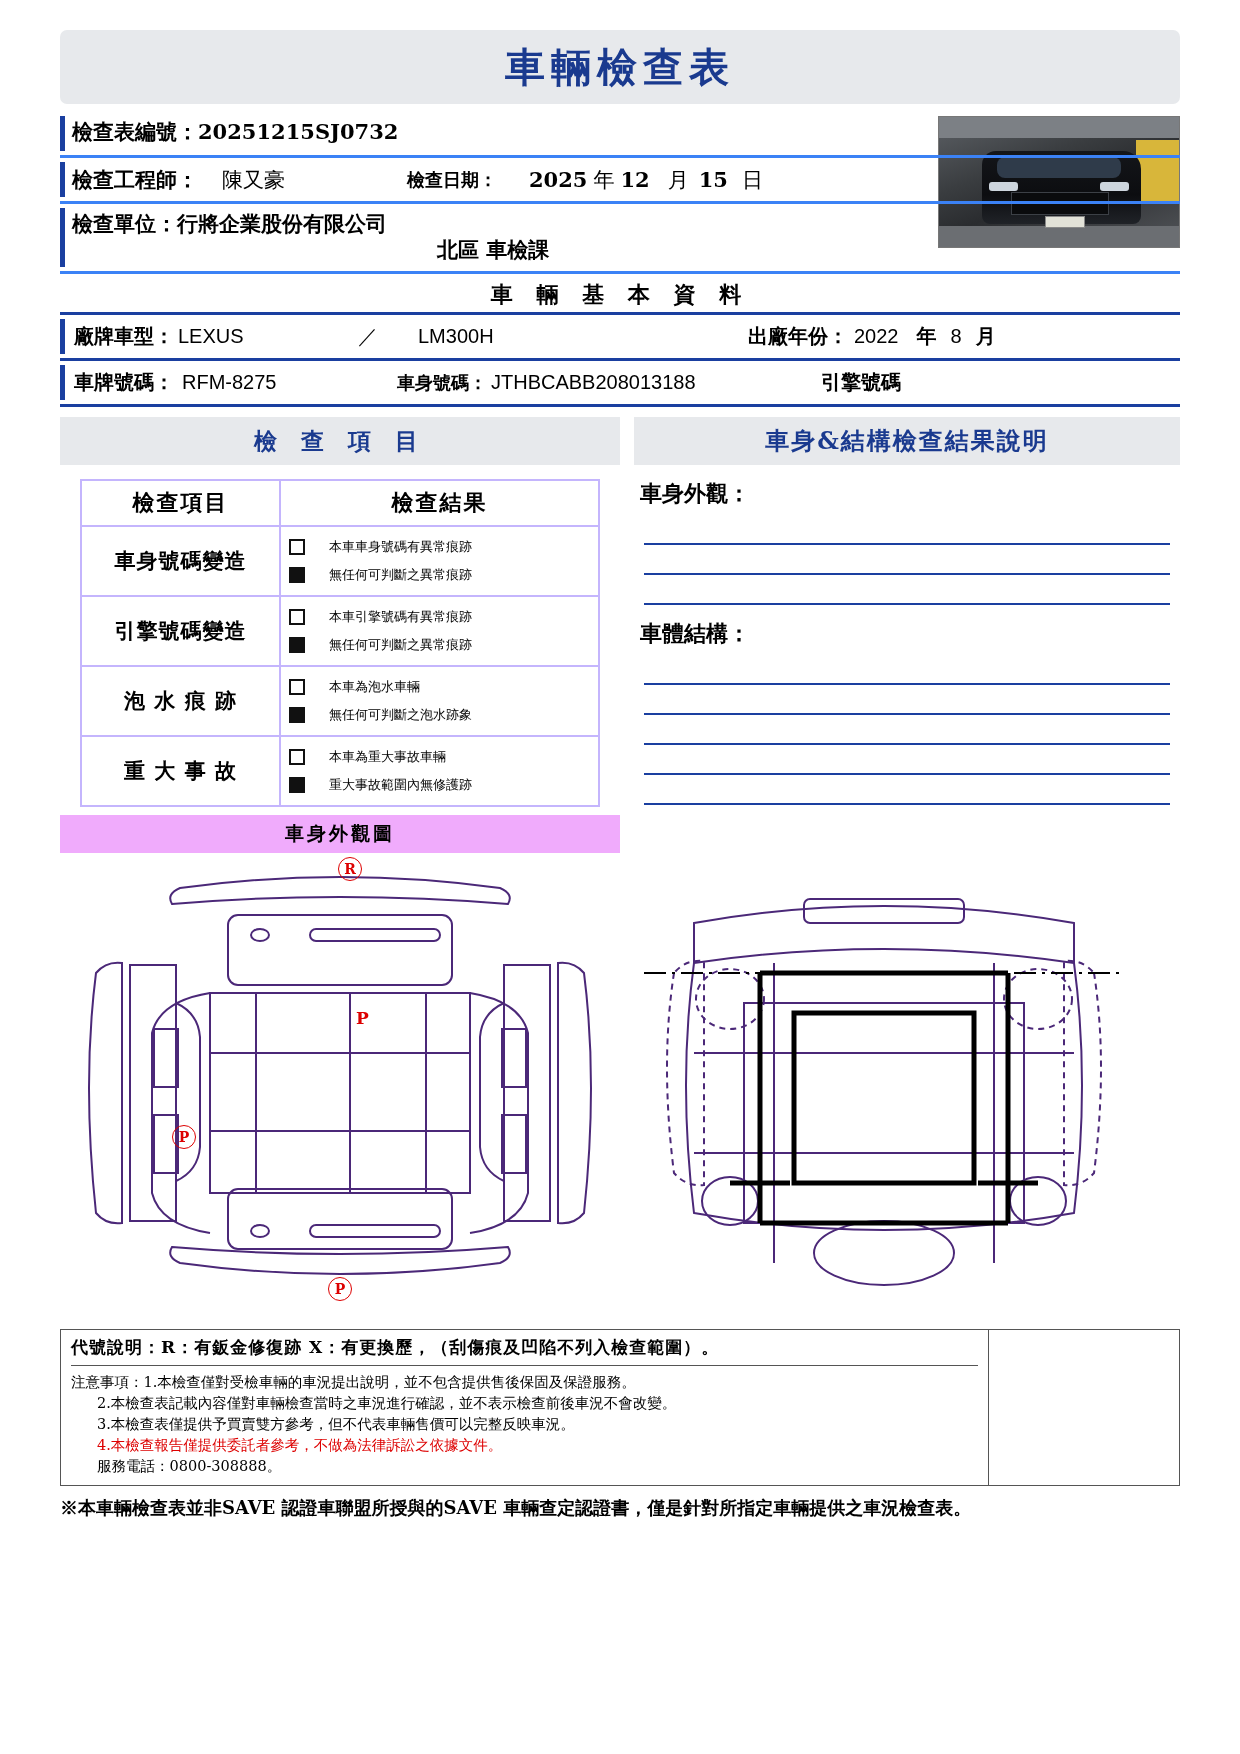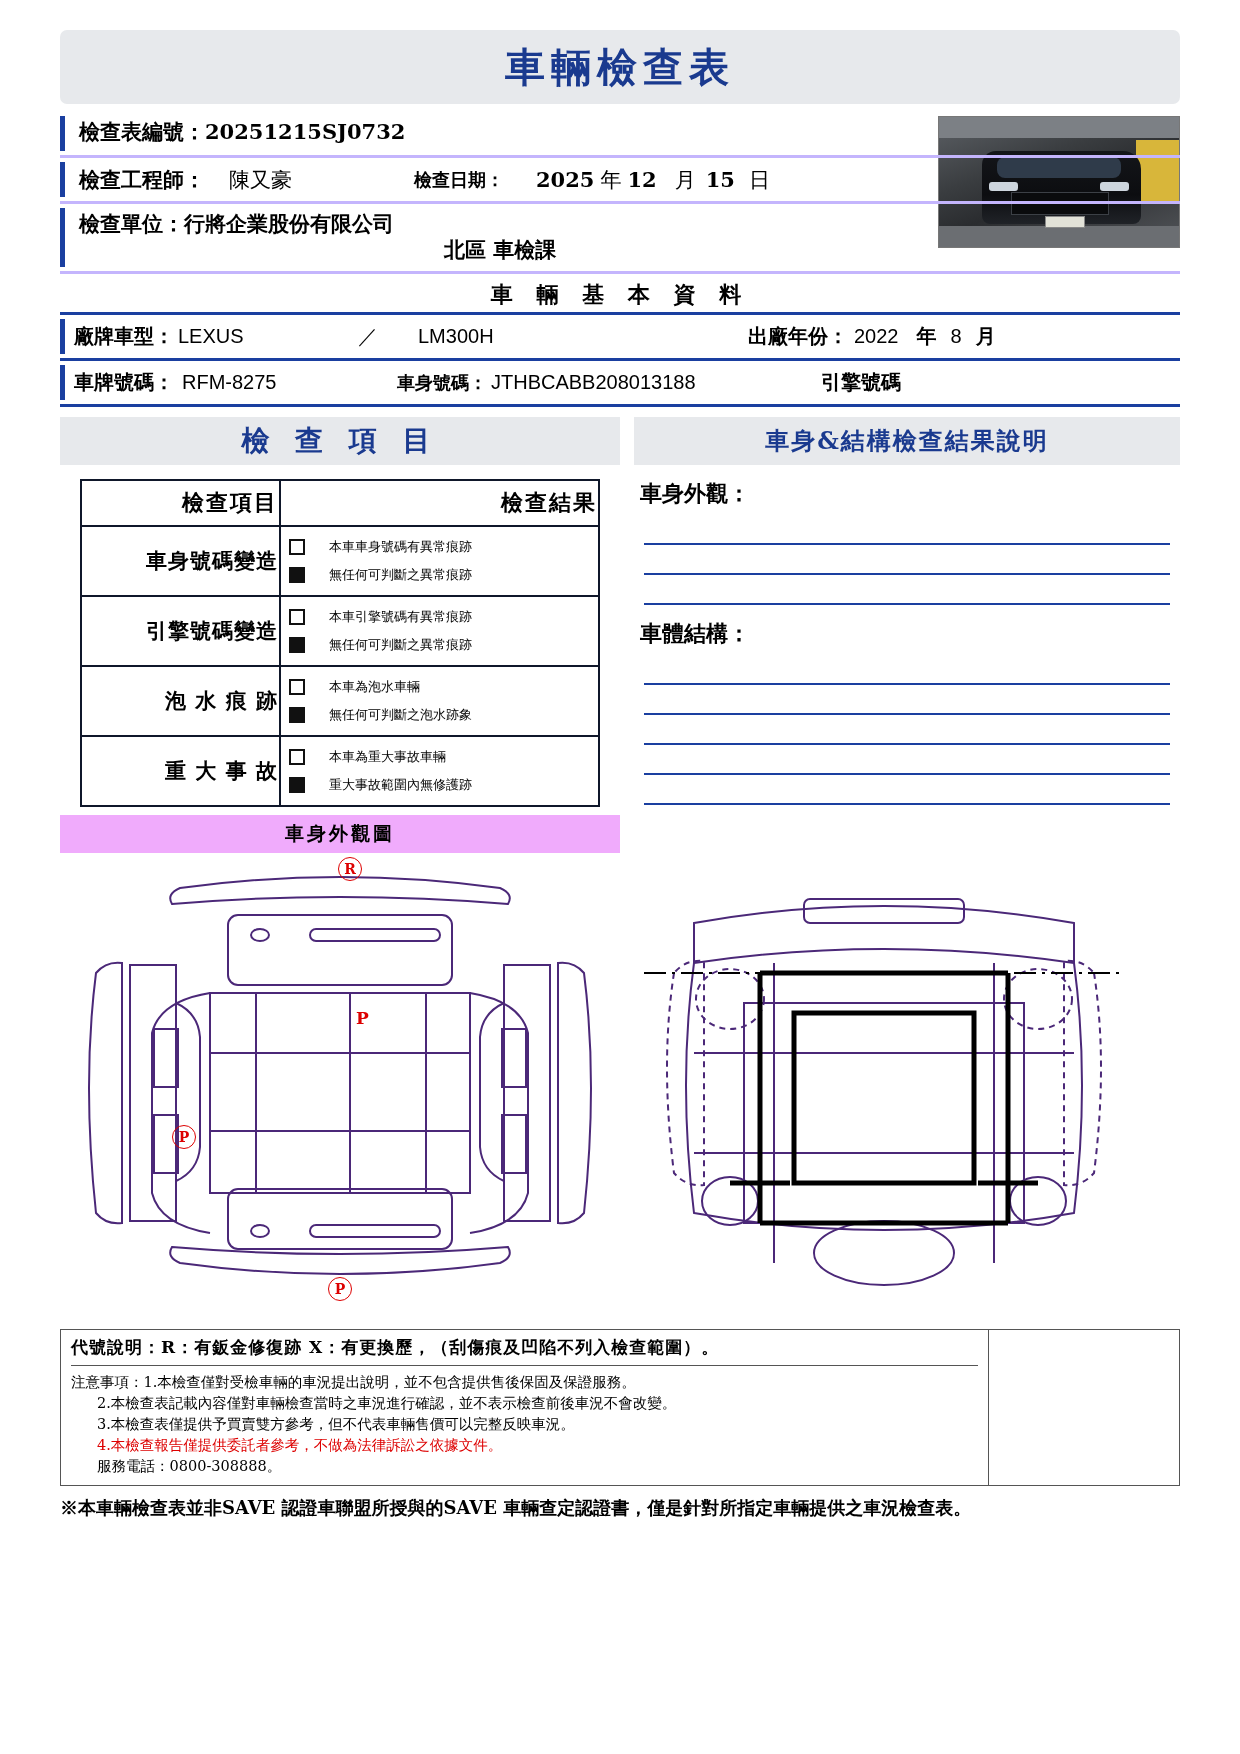--- a/index.html
+++ b/index.html
@@ -24,23 +24,23 @@
   .title-bar .title{
     font-family:"DejaVu Serif", serif;
     font-weight:bold;
     font-size:40px;
     letter-spacing:6px;
     color:#1a3a8f;
   }
   
   .hdr{position:relative;margin-top:8px;}
   .hdr-row{
-    border-bottom:3px solid #c4b5fd;
+    border-bottom:3px solid #3b82f6;
     position:relative;
-    padding:6px 0 6px 19px;
+    padding:6px 0 6px 12px;
     min-height:46px;
     box-sizing:border-box;
   }
   .hdr-row:before{
     content:"";position:absolute;left:0;top:4px;bottom:4px;width:5px;background:#1a3fa0;
   }
   .hdr-label{font-weight:bold;font-size:21px;font-family:"DejaVu Serif", serif;}
   .hdr-val{font-size:21px;font-family:"DejaVu Serif", serif;}
   .hdr-val.b{font-weight:bold;}
   .row-flex{display:flex;align-items:center;}
@@ -85,29 +85,28 @@
   .lab{font-weight:bold;font-size:20px;font-family:"DejaVu Serif", serif;}
   .val{font-size:20px;font-family:"Liberation Sans",sans-serif;}
   .two-line{font-weight:bold;font-size:18px;line-height:20px;font-family:"DejaVu Serif", serif;text-align:center;}
 
   
   .cols{display:flex;margin-top:10px;gap:14px;}
   .col-l{width:560px;}
   .col-r{flex:1;}
   .band{
     background:#e7e9ec;height:48px;display:flex;align-items:center;justify-content:center;
-    font-family:"DejaVu Serif", serif;font-weight:bold;font-size:28px;color:#1a3a8f;letter-spacing:8px;
+    font-family:"DejaVu Serif", serif;font-weight:bold;font-size:23px;color:#1a3a8f;letter-spacing:8px;
   }
   .band.small{font-size:24px;letter-spacing:2px;}
   table.items{
     border-collapse:collapse;width:520px;margin:14px auto 0 auto;
   }
   table.items th,table.items td{
-    border:2px solid #0f172a;
-    text-align:right;
+    border:2px solid #c4b5fd;
   }
   table.items th{
     font-family:"DejaVu Serif", serif;font-size:22px;font-weight:bold;height:42px;letter-spacing:2px;
   }
   td.itemname{
     width:195px;text-align:center;font-family:"DejaVu Serif", serif;font-weight:bold;font-size:21px;
     letter-spacing:1px;
   }
   td.result{padding:6px 8px;}
   .optline{display:flex;align-items:center;gap:24px;font-family:"DejaVu Serif", serif;font-size:13px;height:28px;}

